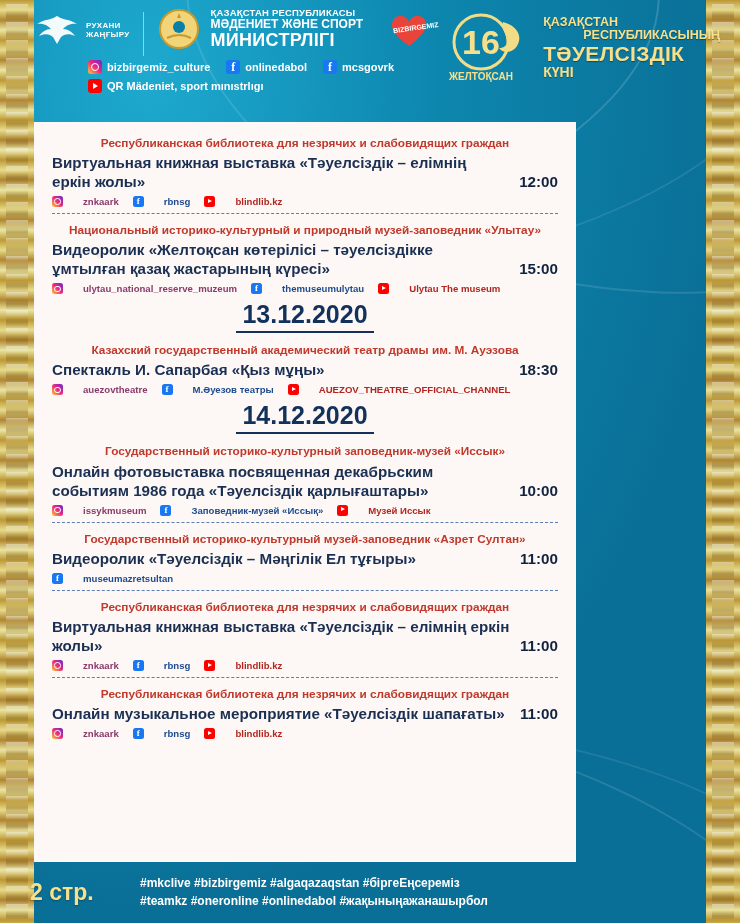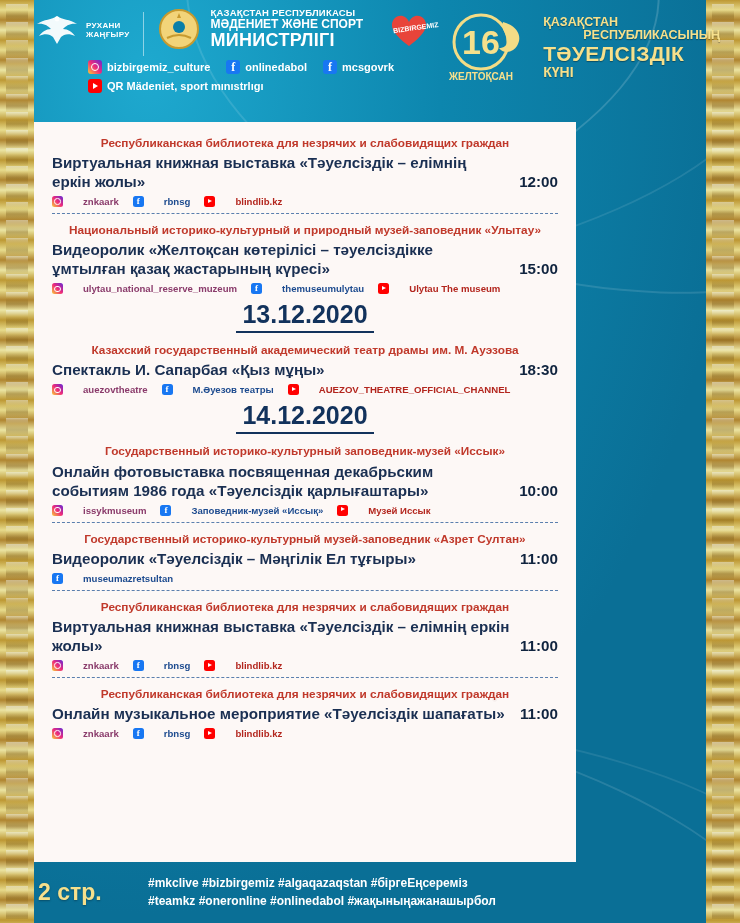--- a/index.html
+++ b/index.html
@@ -265,21 +265,21 @@
     font-size: 25px;
     font-weight: bold;
     border-bottom: 2.5px solid #12325c;
     padding: 0 6px 2px 6px;
     display: inline-block;
   }
 
   
   .footer {
     position: absolute;
-    left: 8px;
+    left: 0;
     bottom: 0;
     width: 664px;
     height: 61px;
     display: flex;
     align-items: center;
   }
   .page-num {
     color: #f6e08c;
     font-size: 23px;
     font-weight: bold;

